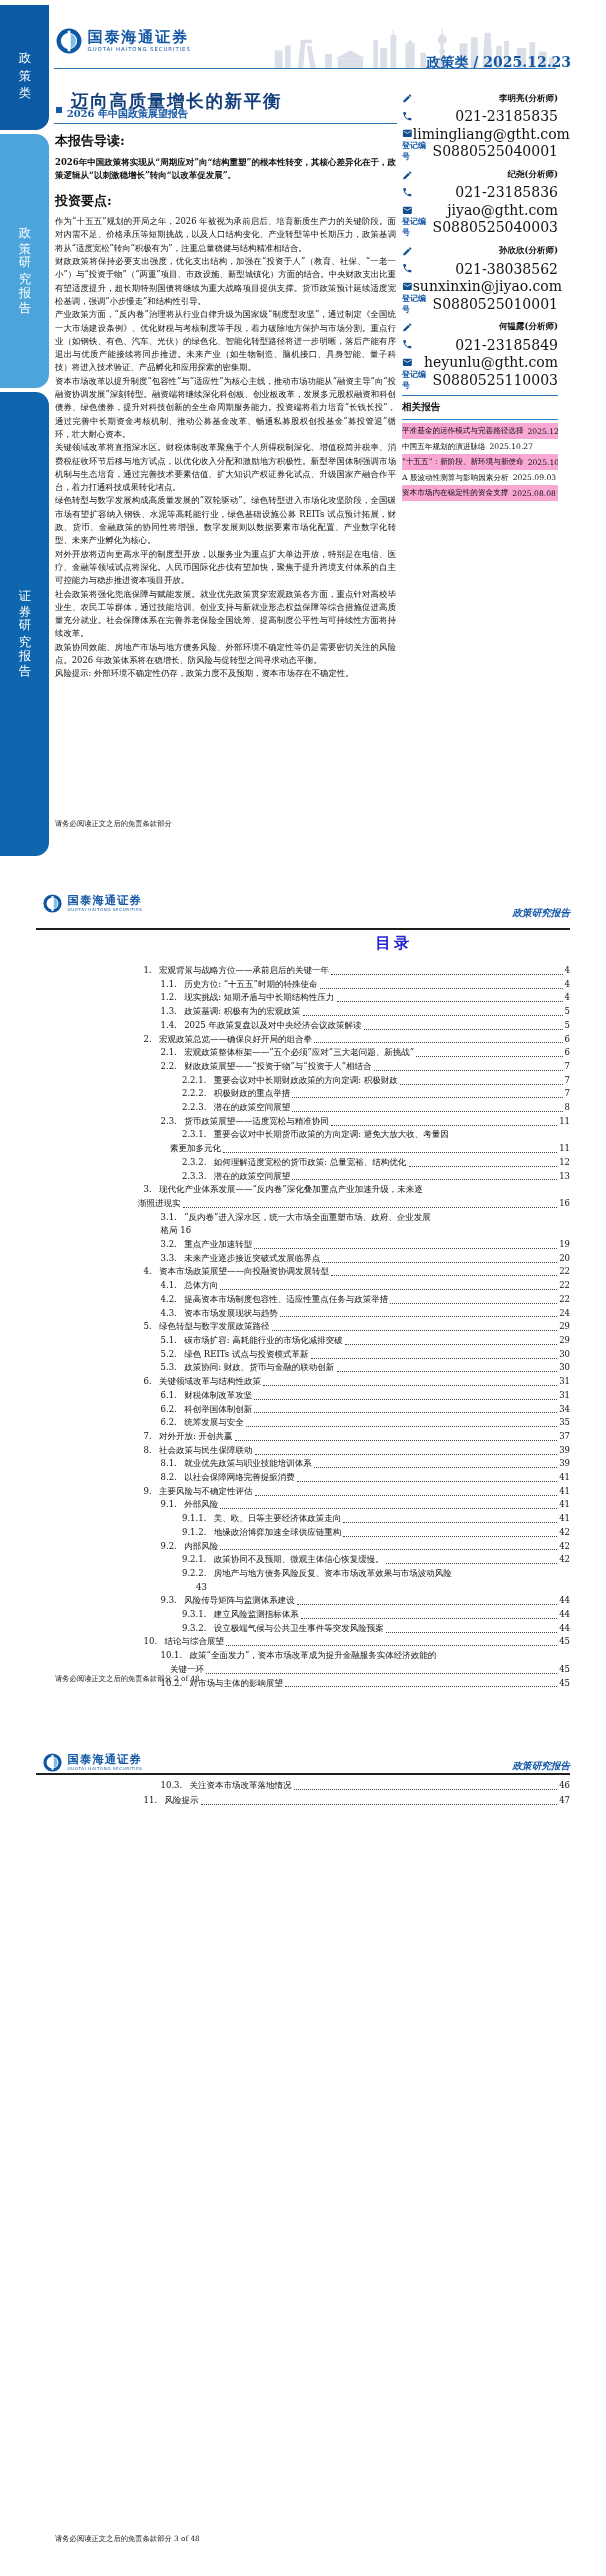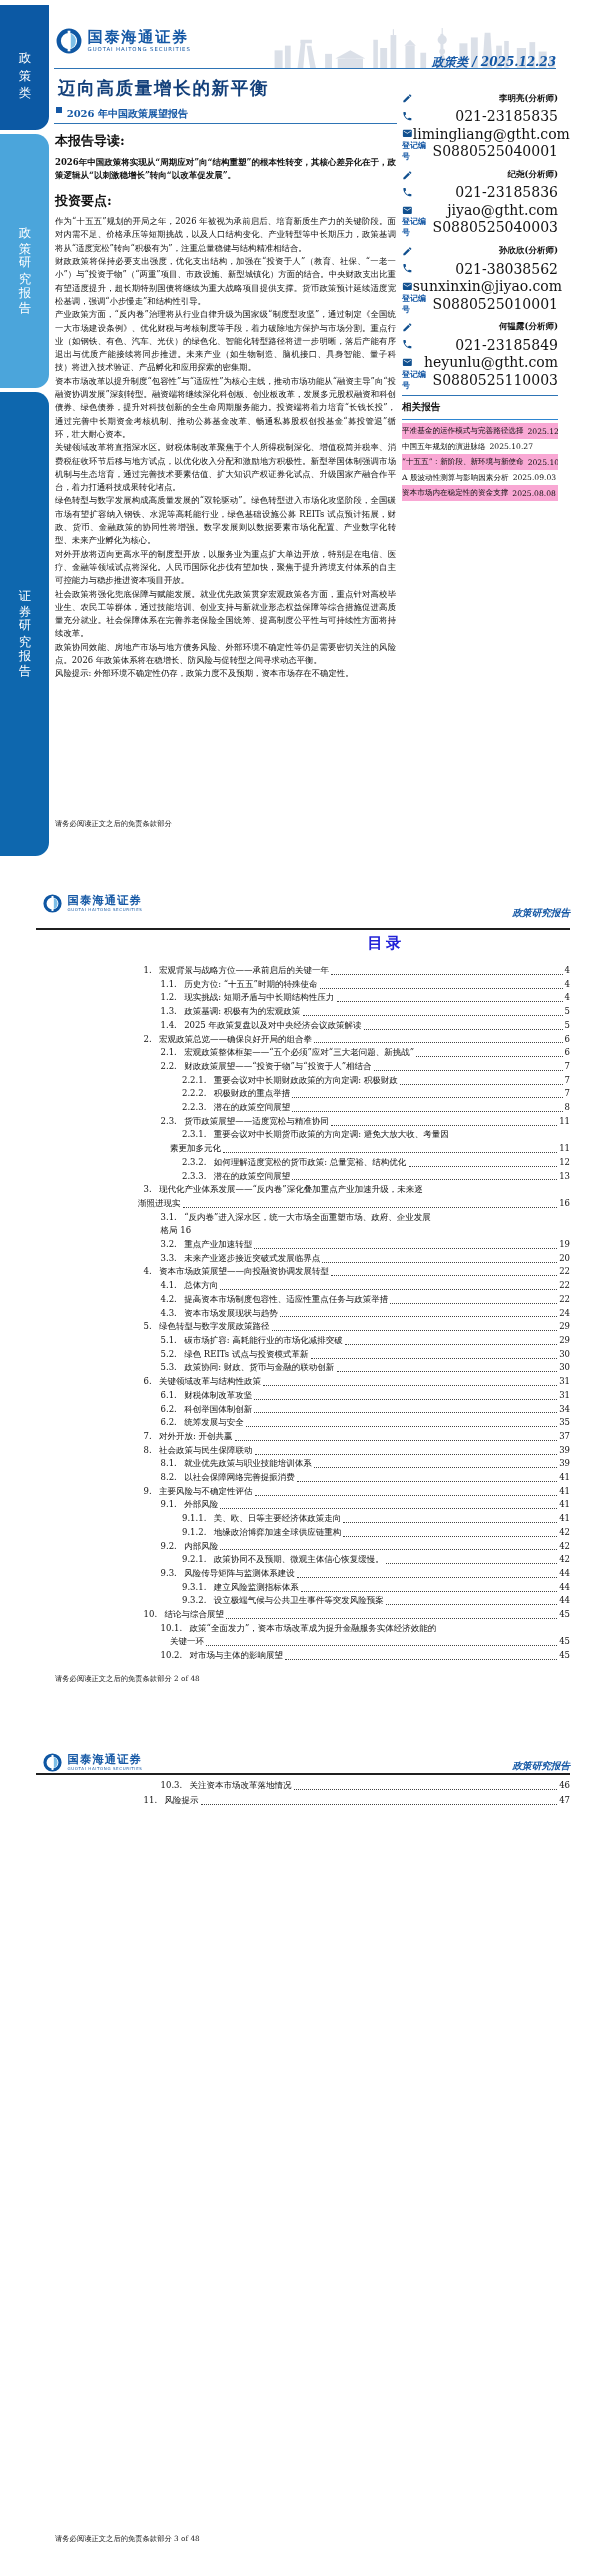--- a/index.html
+++ b/index.html
@@ -16,21 +16,21 @@
   
   .logo{display:flex;align-items:center;gap:5.6px;}
   .logo svg{width:26px;height:26px;flex:none;}
   .logo .cn{font-size:15.2px;font-weight:700;color:#1558A5;letter-spacing:1.7px;line-height:1.05;white-space:nowrap;}
   .logo .en{font-size:5.4px;color:#1558A5;letter-spacing:0.9px;white-space:nowrap;font-family:"DejaVu Sans","Liberation Sans",sans-serif;}
   .logo.small svg{width:19px;height:19px;}
   .logo.small .cn{font-size:11.3px;letter-spacing:1.1px;}
   .logo.small .en{font-size:4px;letter-spacing:0.6px;}
   
   .skyline{position:absolute;left:270px;top:28px;width:287px;height:40px;opacity:.9;}
-  .cat-date{position:absolute;right:51px;top:54px;font-size:12px;font-weight:600;color:#1558A5;font-style:italic;}
+  .cat-date{position:absolute;right:36px;top:54px;font-size:14px;font-weight:600;color:#1558A5;}
   .rule-blue{position:absolute;background:#2E74B5;}
   .report-title{position:absolute;left:55px;top:73px;font-size:17.5px;font-weight:700;color:#123F7A;letter-spacing:1.7px;}
   .subtitle{position:absolute;left:56px;top:107px;font-size:10px;font-weight:700;color:#1558A5;display:flex;align-items:flex-start;gap:5.1px;}
   .subtitle .sq{width:5.6px;height:5.6px;background:#1558A5;display:inline-block;}
   
   .leftcol{position:absolute;left:55px;top:132px;width:341px;}
   .lead-label{font-size:13px;font-weight:700;margin:0 0 5.6px 0;}
   .lead-para{font-size:8.5px;font-weight:700;line-height:13.5px;text-align:justify;margin:0 0 9px 0;}
   .points-label{font-size:13px;font-weight:700;margin:0 0 5.6px 0;}
   .paras p{margin:0;font-size:8.4px;line-height:13.3px;text-align:justify;}
@@ -45,21 +45,21 @@
   .an-reg-label{font-size:8px;font-weight:700;color:#1558A5;}
   .rc-divider{height:1.1px;background:#2E74B5;margin:3.4px 0 5.6px 0;}
   .related-title{font-size:9.6px;font-weight:700;color:#111;margin:0 0 4.5px 0;}
   .related-underline{height:1.1px;background:#2E86D2;margin:0 0 3.4px 0;}
   .rel-item{display:flex;align-items:center;height:15.5px;font-size:7.6px;white-space:nowrap;overflow:hidden;}
   .rel-item.shaded{background:#f9a8d4;}
   .rel-item .rel-date{margin-left:4px;}
   
   .hdr-right{position:absolute;right:37px;font-size:9.6px;font-weight:700;color:#1558A5;font-style:italic;}
   .hdr-rule{position:absolute;left:36px;width:534px;height:1.7px;background:#1f1f1f;}
-  .toc-title{position:absolute;left:386px;transform:translateX(-50%);font-size:15.2px;font-weight:700;color:#2222D8;letter-spacing:3.4px;}
+  .toc-title{position:absolute;left:394px;transform:translateX(-50%);font-size:15.2px;font-weight:700;color:#2222D8;letter-spacing:3.4px;}
   
   .toc{position:absolute;left:138px;width:432px;}
   .toc-row,.toc-line2{display:flex;align-items:flex-end;line-height:13.7px;font-size:8.5px;}
   .toc3 .toc-row,.toc3 .toc-line2{line-height:14.7px;}
   .toc-num{flex:none;margin-right:7.3px;}
   .toc-text{flex:none;max-width:361px;}
   .toc-leader{flex:1;border-bottom:1.1px dotted #444;margin:0 1.7px 2.8px 2.3px;min-width:6.8px;}
   .toc-page{flex:none;}
   .lvl1{padding-left:5.6px;}
   .lvl2{padding-left:22.6px;}
@@ -124,21 +124,21 @@
     <rect x="430" y="34" width="16" height="34"></rect>
     <rect x="452" y="24" width="10" height="44"></rect>
     <rect x="468" y="40" width="14" height="28"></rect>
     <rect x="486" y="50" width="10" height="18"></rect>
   </g>
 </svg>
 
 <div class="cat-date">政策类 / 2025.12.23</div>
 <div class="rule-blue" style="left:54px;top:68px;width:502px;height:1.4px;"></div>
 
-<h1 class="report-title" style="margin:3px;">迈向高质量增长的新平衡</h1>
+<h1 class="report-title" style="margin:16px;">迈向高质量增长的新平衡</h1>
 <div class="subtitle">
   <span class="sq"></span>
   <span>2026 年中国政策展望报告</span>
 </div>
 <div class="rule-blue" style="left:54px;top:123px;width:343px;height:1.1px;"></div>
 
 <div class="leftcol">
   <div class="lead-label">本报告导读:</div>
   <p class="lead-para">2026年中国政策将实现从“周期应对”向“结构重塑”的根本性转变，其核心差异化在于，政策逻辑从“以刺激稳增长”转向“以改革促发展”。</p>
   <div class="points-label">投资要点:</div>
@@ -649,20 +649,26 @@
     </div>
     <div>
       <div class="toc-row lvl3">
         <span class="toc-num">9.2.1.</span>
         <span class="toc-text">政策协同不及预期、微观主体信心恢复缓慢。</span>
         <div class="toc-leader"></div>
         <span class="toc-page">42</span>
       </div>
     </div>
     <div>
+      <div class="toc-wrapline1 lvl3"><span class="toc-num">9.2.2.</span><span class="">房地产与地方债务风险反复、资本市场改革效果与市场波动风险</span></div>
+      <div class="toc-line2" style="padding-left: 58px;">
+        <span class="toc-text">43</span>
+      </div>
+    </div>
+    <div>
       <div class="toc-row lvl2">
         <span class="toc-num">9.3.</span>
         <span class="toc-text">风险传导矩阵与监测体系建设</span>
         <div class="toc-leader"></div>
         <span class="toc-page">44</span>
       </div>
     </div>
     <div>
       <div class="toc-row lvl3">
         <span class="toc-num">9.3.1.</span>

